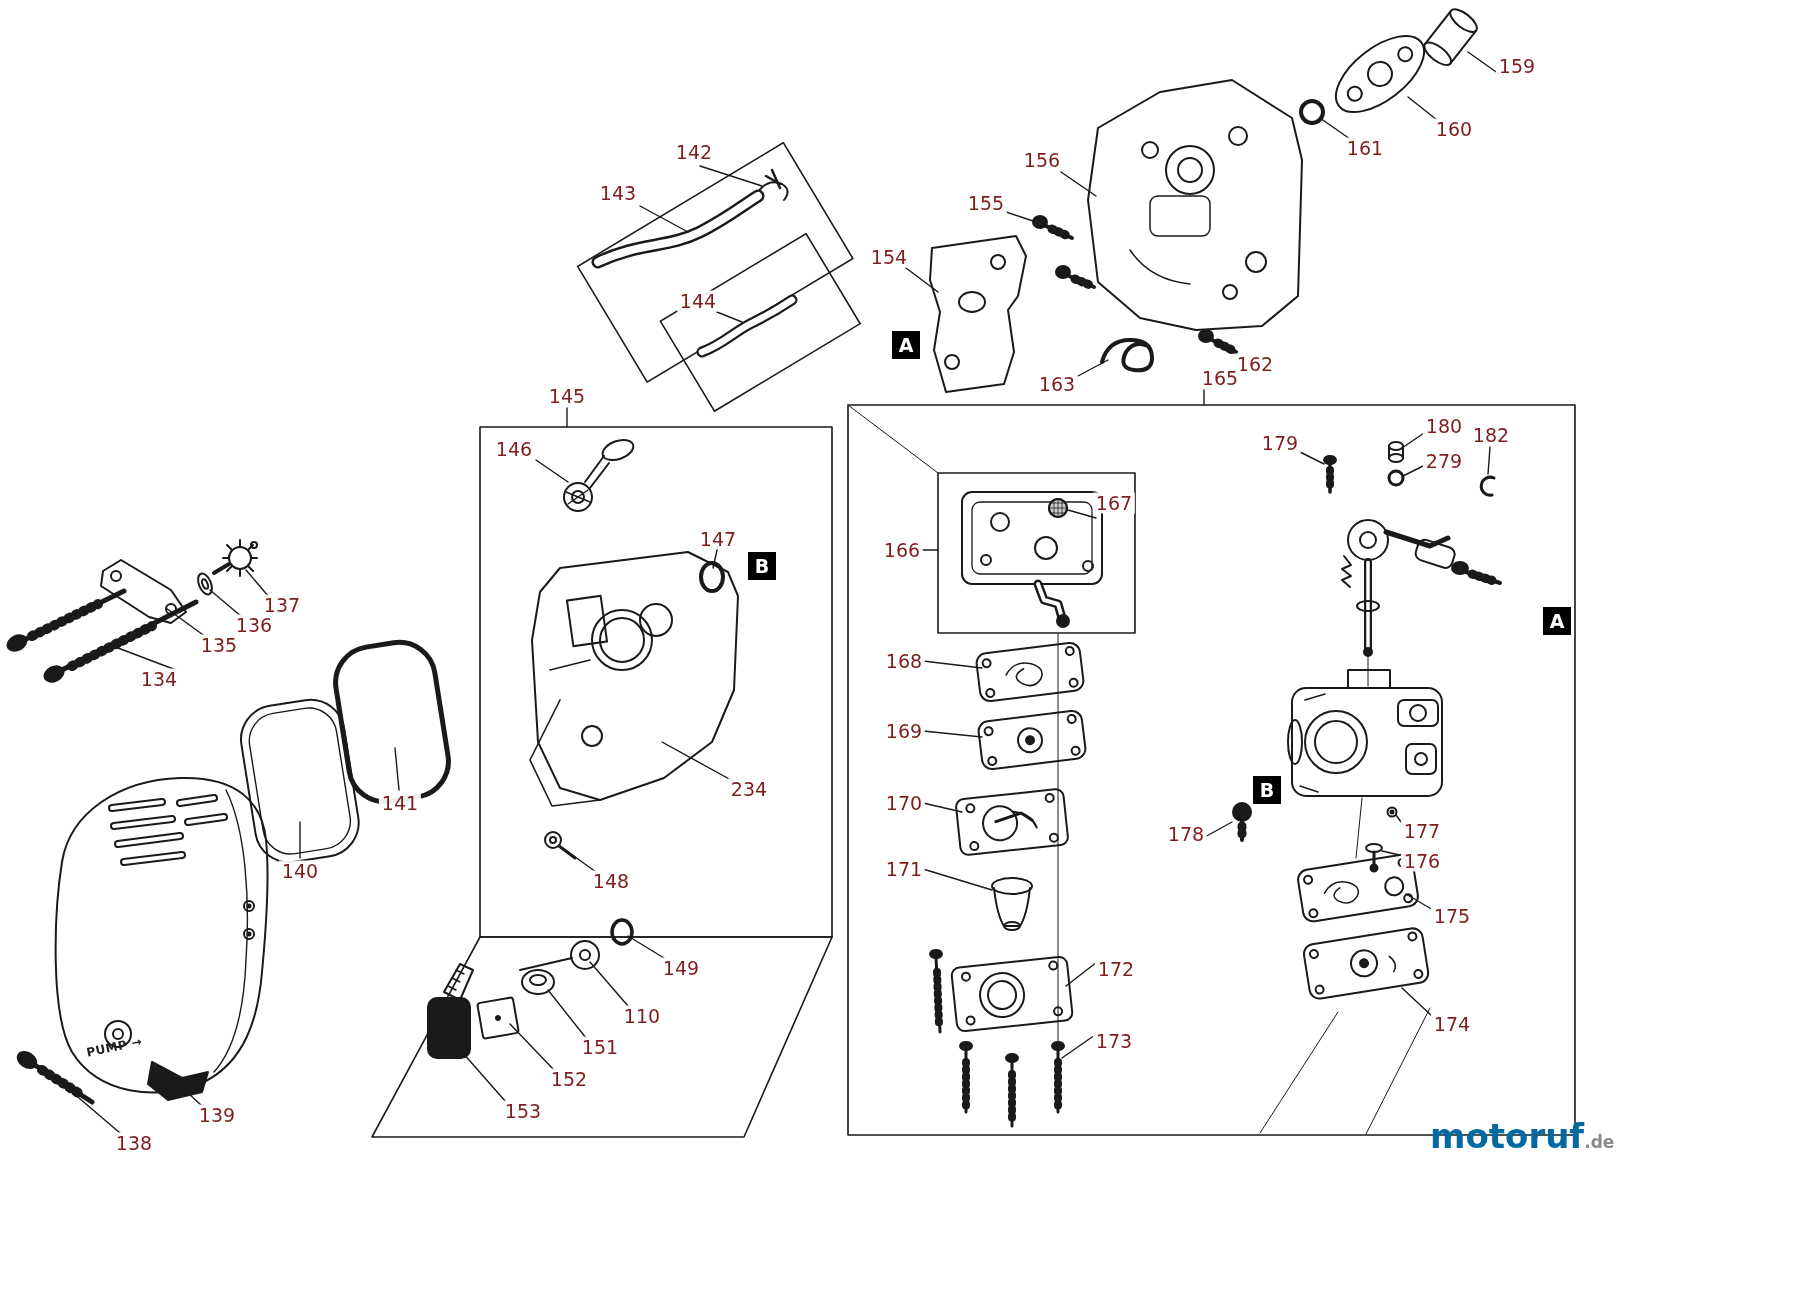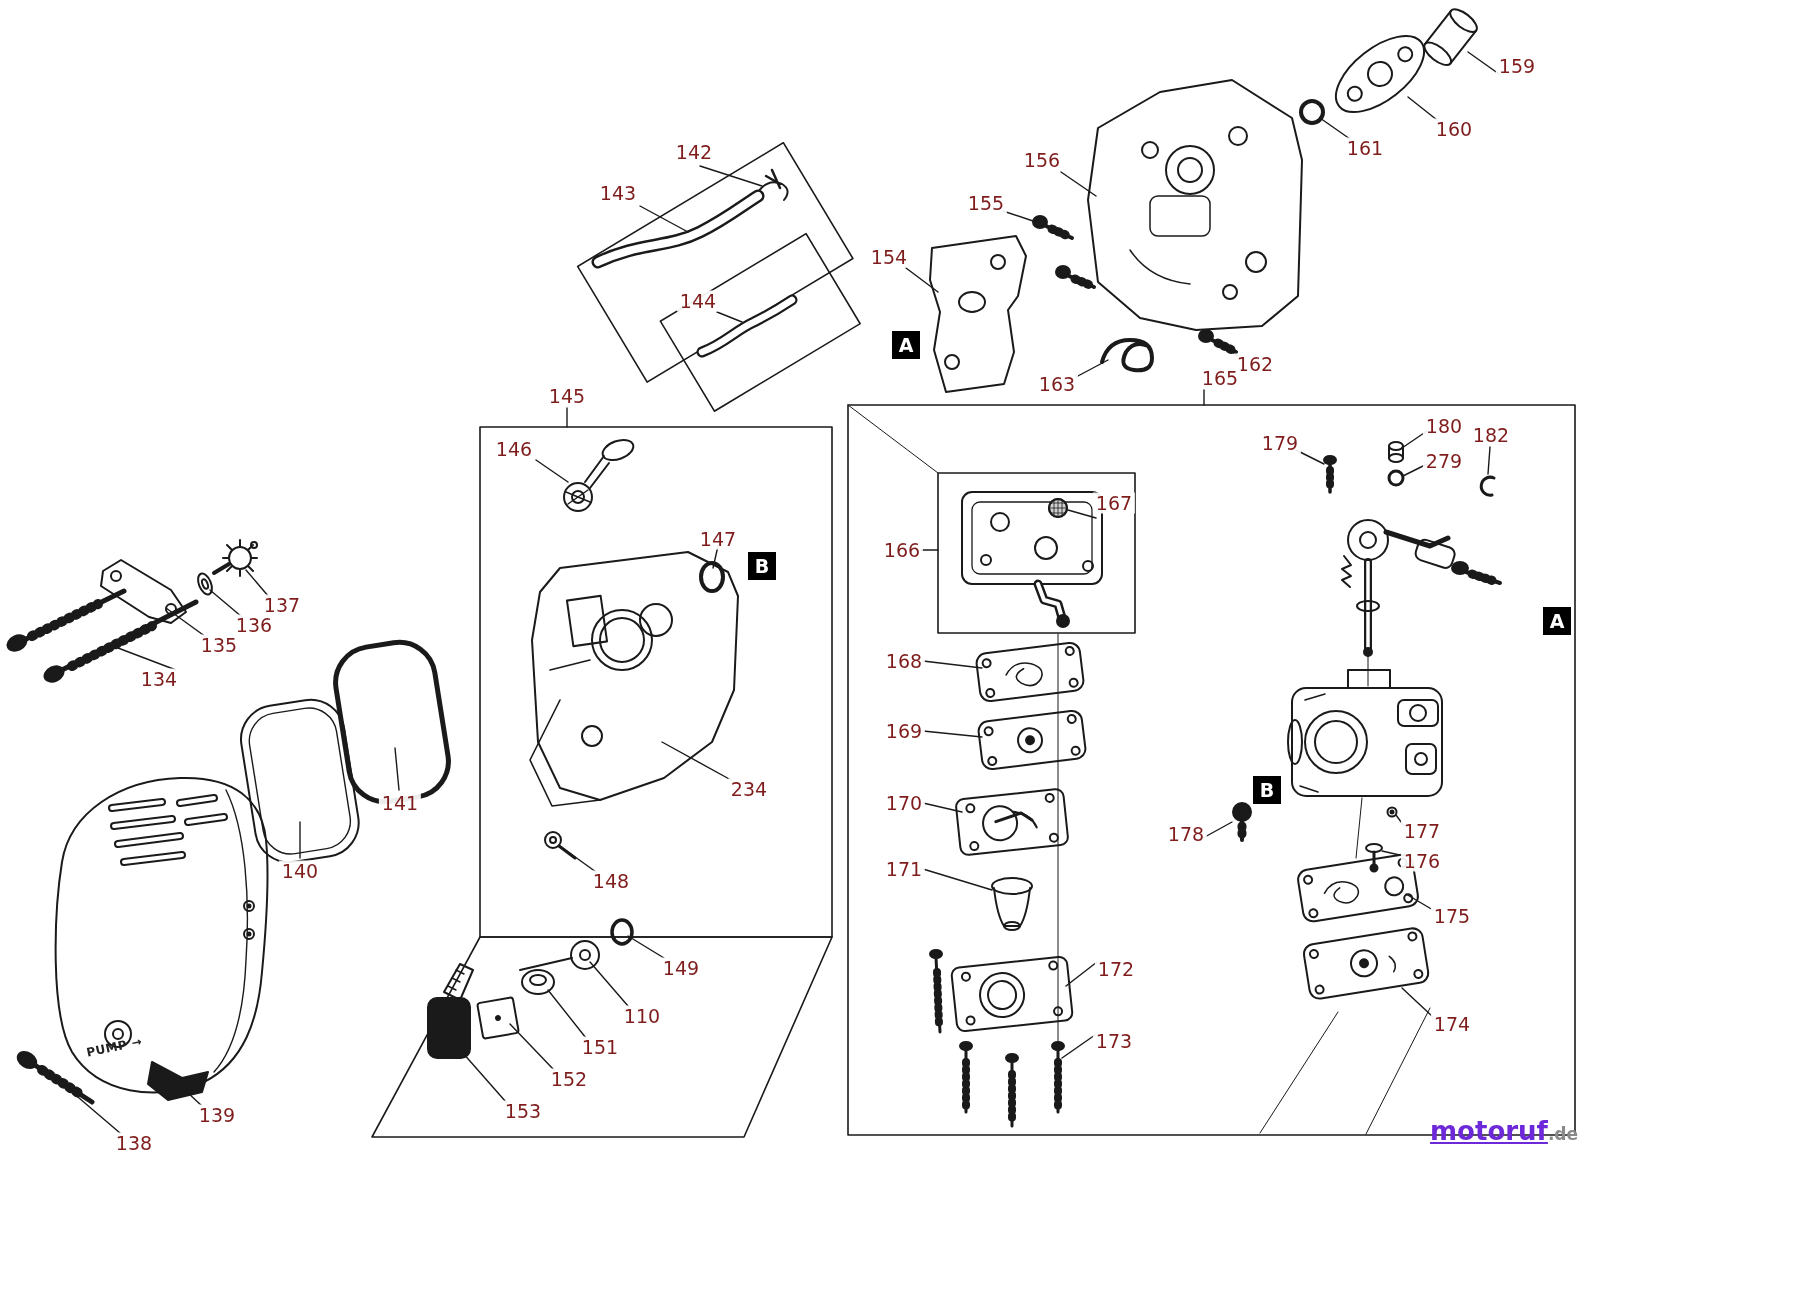--- a/index.html
+++ b/index.html
@@ -41,21 +41,21 @@
     font-weight:bold;
     letter-spacing:0.5px;
     color:#222;
     transform:rotate(-12deg);
   }
   .watermark {
     position:absolute;
     left:1430px; top:1116px;
     white-space:nowrap;
   }
-  .watermark .brand { font-size:26px; font-weight:bold; color:#6d28d9;text-decoration:underline; }
+  .watermark .brand { font-size:34px; font-weight:bold; color:#0369a1; }
   .watermark .suffix { font-size:17px; font-weight:bold; color:#8a8a8a; }
 </style>
 </head>
 <body>
 
 <div class="stage">
 
   <svg class="diagram" width="1800" height="1303" viewBox="0 0 1800 1303">
     <g stroke="#1a1a1a" stroke-width="2" fill="none" stroke-linecap="round" stroke-linejoin="round">
 

